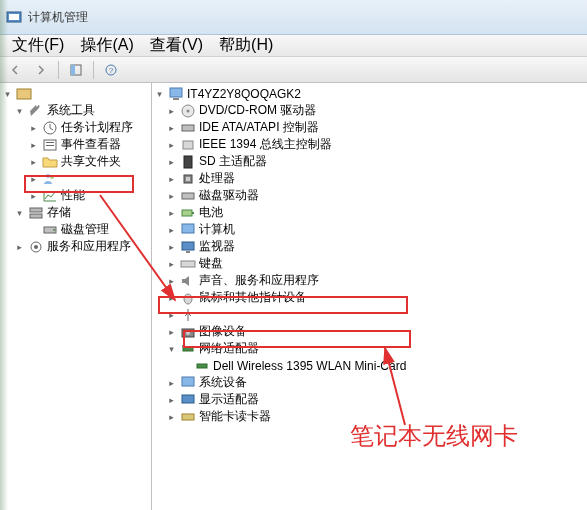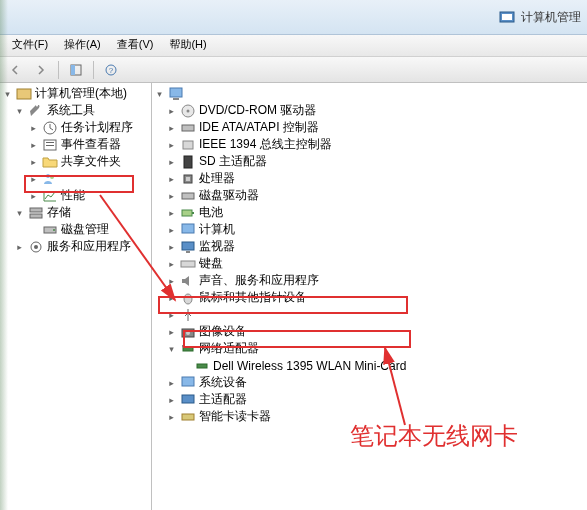--- a/index.html
+++ b/index.html
@@ -1,20 +1,20 @@
 <!DOCTYPE html>
 <html><head>
 <meta charset="utf-8">
 <style>
 * { margin: 0; padding: 0; box-sizing: border-box; font-family: "Microsoft YaHei", "SimSun", Arial, sans-serif; }
 body { width: 587px; height: 510px; background: #f0f0f0; overflow: hidden; position: relative; }
-.titlebar { height: 28px; background: linear-gradient(to bottom, #e8f0f8, #d4e4f2); display: flex; align-items: center; padding: 17px 6px; border-bottom: 1px solid #b0c4d8; justify-content: flex-end; }
+.titlebar { height: 28px; background: linear-gradient(to bottom, #e8f0f8, #d4e4f2); display: flex; align-items: center; padding: 17px 6px; border-bottom: 1px solid #b0c4d8; }
 .titlebar-icon { width: 16px; height: 16px; margin-right: 6px; display: inline-flex; }
 .titlebar-title { font-size: 12px; color: #333; }
-.menubar { height: 22px; background: linear-gradient(to bottom, #f8f8f8, #e8e8e8); display: flex; padding: 0 4px; border-bottom: 1px solid #d0d0d0; font-size: 11px; }
+.menubar { height: 22px; background: linear-gradient(to bottom, #f8f8f8, #e8e8e8); display: flex; align-items: center; padding: 0 4px; border-bottom: 1px solid #d0d0d0; font-size: 16px; }
 .menubar span { padding: 2px 8px; cursor: default; }
 .toolbar { height: 26px; background: linear-gradient(to bottom, #f8f8f8, #e4e4e4); display: flex; align-items: center; padding: 0 4px; border-bottom: 1px solid #c0c0c0; gap: 4px; }
 .tb-btn { width: 22px; height: 20px; display: inline-flex; align-items: center; justify-content: center; border: 1px solid transparent; }
 .tb-sep { width: 1px; height: 18px; background: #c0c0c0; margin: 0 2px; }
 .content { display: flex; height: 434px; background: #fff; }
 .left-panel { width: 152px; background: #fff; border-right: 1px solid #c0c0c0; overflow: hidden; position: relative; }
 .right-panel { flex: 1; background: #fff; overflow: hidden; position: relative; }
 .tree { font-size: 12px; color: #000; padding: 2px 0; }
 .node { display: flex; align-items: center; height: 17px; padding: 0 2px; white-space: nowrap; cursor: default; }
 .expander { width: 11px; height: 11px; margin-right: 2px; display: inline-flex; align-items: center; justify-content: center; font-size: 9px; color: #666; cursor: pointer; }
@@ -81,21 +81,20 @@
 <div class="content">
   <div class="left-panel">
     <div class="tree">
       <div class="node">
         <span class="expander">▾</span>
         <span class="node-icon">
             <svg viewBox="0 0 16 16">
               <rect x="1" y="3" width="14" height="10" fill="#e8c878" stroke="#a08030"></rect>
             </svg>
           </span>
-        <span class="node-label">计算机管理(本地)</span>
       </div>
       <div class="node indent-1">
         <span class="expander">▾</span>
         <span class="node-icon">
             <svg viewBox="0 0 16 16">
               <path d="M3 13 L10 6 C12 4 12 2 10 2 C10 4 8 4 8 2 L2 8 Z" fill="#888"></path>
             </svg>
           </span>
         <span class="node-label">系统工具</span>
       </div>
@@ -184,20 +183,21 @@
   <div class="right-panel">
     <div class="tree">
       <div class="node">
         <span class="expander">▾</span>
         <span class="node-icon">
             <svg viewBox="0 0 16 16">
               <rect x="2" y="2" width="12" height="9" fill="#88b8e8" stroke="#4a7ab0"></rect>
               <rect x="5" y="12" width="6" height="2" fill="#888"></rect>
             </svg>
           </span>
+        <span class="node-label">IT4YZ2Y8QOQAGK2</span>
       </div>
       <div class="node indent-1">
           <span class="expander">▸</span>
           <span class="node-icon">
             <svg viewBox="0 0 16 16">
               <circle cx="8" cy="8" r="6" fill="#e8e8e8" stroke="#888"></circle>
               <circle cx="8" cy="8" r="1.5" fill="#888"></circle>
             </svg>
           </span>
           <span class="node-label">DVD/CD-ROM 驱动器</span>
@@ -350,21 +350,21 @@
           </span>
           <span class="node-label">系统设备</span>
         </div>
       <div class="node indent-1">
           <span class="expander">▸</span>
           <span class="node-icon">
             <svg viewBox="0 0 16 16">
               <rect x="2" y="3" width="12" height="8" fill="#5a8fc7" stroke="#2a5a8a"></rect>
             </svg>
           </span>
-          <span class="node-label">主适配器</span>
+          <span class="node-label">显示适配器</span>
         </div>
       <div class="node indent-1">
           <span class="expander">▸</span>
           <span class="node-icon">
             <svg viewBox="0 0 16 16">
               <rect x="2" y="5" width="12" height="6" fill="#d8c878" stroke="#a08030"></rect>
             </svg>
           </span>
           <span class="node-label">智能卡读卡器</span>
         </div>

